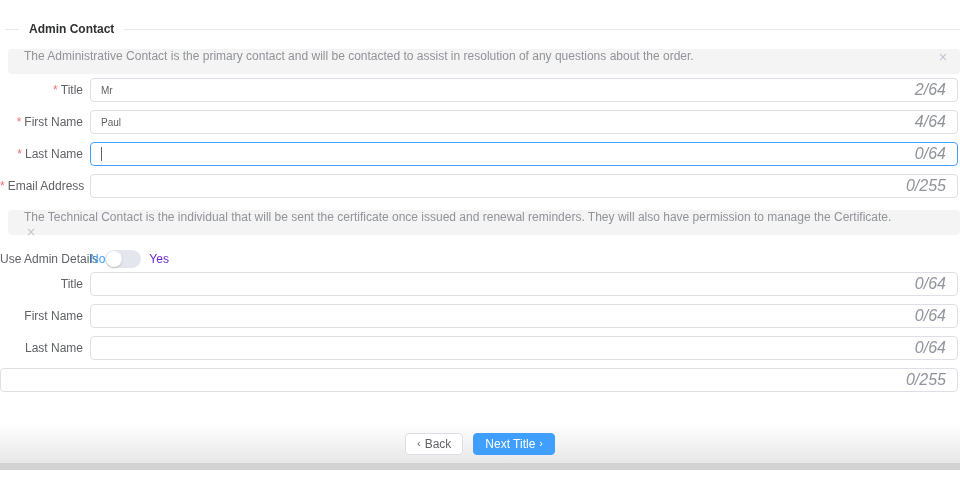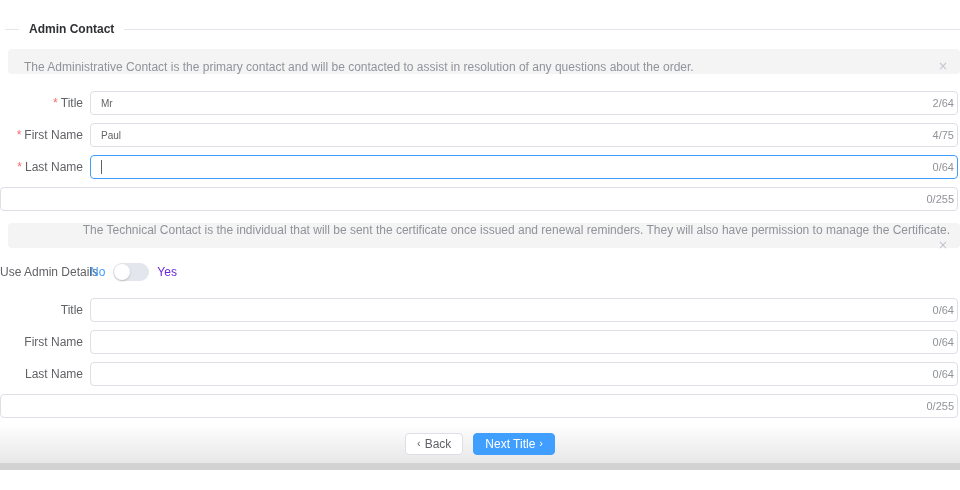--- a/index.html
+++ b/index.html
@@ -24,70 +24,70 @@
   }
   .divider-1 { margin-top: 22px; }
   .divider-2 { margin-top: 19px; }
 
   
   .alert {
     margin-left: 8px;
     height: 25px;
     background: #f4f4f5;
     border-radius: 4px;
-    display: flex; align-items: flex-end;
+    display: flex; align-items: flex-start;
     padding: 0 10px 0 16px;
   }
   .alert-1 { margin-top: 13px; }
   .alert-2 { margin-top: 12px; flex-direction: column; }
   .alert-text { font-size: 12px; color: #909399; flex: 1; }
   .alert-close {
     font-size: 12px; color: #c0c4cc; cursor: pointer;
     line-height: 1; padding: 2px; font-family: "DejaVu Sans", sans-serif;
   }
 
   
   .form-row { display: flex; align-items: center; margin: 8px 2px 0 0; }
-  .form-row.first { margin-top: 17px; }
+  .form-row.first { margin-top: 4px; }
   .form-label {
     width: 90px; text-align: right; padding-right: 7px;
     font-size: 12px; color: #606266; white-space: nowrap;
     flex: none; line-height: 24px;
   }
   .req { color: #f56c6c; margin-right: 3px; font-size: 12px; }
   .input-wrap { position: relative; flex: 1; }
   .input-wrap input {
     width: 100%; height: 24px;
     border: 1px solid #dcdfe6; border-radius: 4px;
     padding: 0 46px 0 10px;
     font-size: 10px; color: #606266;
     font-family: "Liberation Sans", sans-serif;
     outline: none; background: #fff;
   }
   .input-wrap.focused input { border-color: #409eff; }
   .counter {
-    position: absolute; right: 4px; top: 50%; transform: translateY(-50%);
-    font-size: 11px; color: #909399; pointer-events: none;
+    position: absolute; right: 12px; top: 50%; transform: translateY(-50%);
+    font-size: 16px; color: #909399; pointer-events: none; font-style: italic;
   }
   .caret {
     position: absolute; left: 11px; top: 5px;
     width: 1px; height: 14px; background: #606266;
     animation: blink 1s step-end infinite;
   }
   @keyframes blink { 50% { opacity: 0; } }
   .help-icon {
     display: inline-block; width: 13px; height: 13px; border-radius: 50%;
     background: #72767b; color: #fff; font-size: 9px; font-weight: 700;
     text-align: center; line-height: 13px; margin-left: 4px;
     vertical-align: -2px; cursor: pointer;
   }
 
   
   .switch-row { display: flex; align-items: center; margin-top: 15px; height: 18px; }
-  .switch-label-no { font-size: 12px; font-weight: 500; color: #409eff; margin-right: 8px; }
+  .switch-label-no { font-size: 12px; font-weight: 500; color: #409eff; }
   .switch-label-yes { font-size: 12px; font-weight: 500; color: #6d28d9; margin-left: 8px; }
   .el-switch {
     position: relative; width: 36px; height: 18px; border-radius: 10px;
     background: #e3e6ec; cursor: pointer; flex: none;
   }
   .el-switch .knob {
     position: absolute; left: 1px; top: 1px;
     width: 16px; height: 16px; border-radius: 50%;
     background: #fff; box-shadow: 0 1px 2px rgba(0,0,0,.2);
   }
@@ -131,34 +131,35 @@
     <div class="input-wrap">
       <input type="text" value="Mr" style="">
       <span class="counter">2/64</span>
     </div>
   </div>
 
   <div class="form-row">
     <div class="form-label"><span class="req">*</span><span>First Name</span></div>
     <div class="input-wrap">
       <input type="text" value="Paul" style="">
-      <span class="counter">4/75</span>
+      <span class="counter">4/64</span>
     </div>
   </div>
 
   <div class="form-row">
     <div class="form-label"><span class="req">*</span><span>Last Name</span></div>
     <div class="input-wrap focused">
       <input type="text" value="" style="">
       <span class="caret"></span>
       <span class="counter">0/64</span>
     </div>
   </div>
 
   <div class="form-row">
+    <div class="form-label"><span class="req">*</span><span>Email Address</span></div>
     <div class="input-wrap">
       <input type="text" value="" style="">
       <span class="counter">0/255</span>
     </div>
   </div>
 
 
   <div class="alert alert-2">
     <span class="alert-text">The Technical Contact is the individual that will be sent the certificate once issued and renewal reminders. They will also have permission to manage the Certificate.</span>
     <span class="alert-close">×</span>

